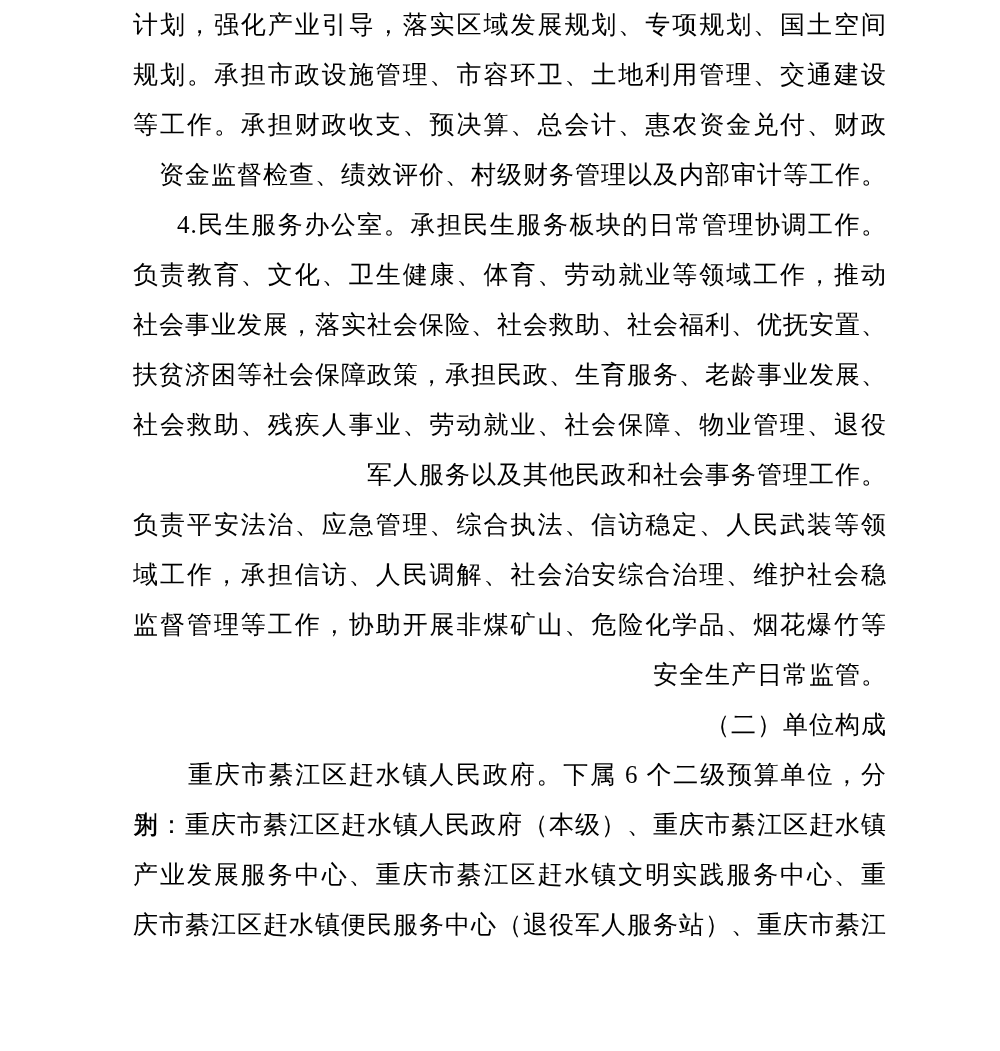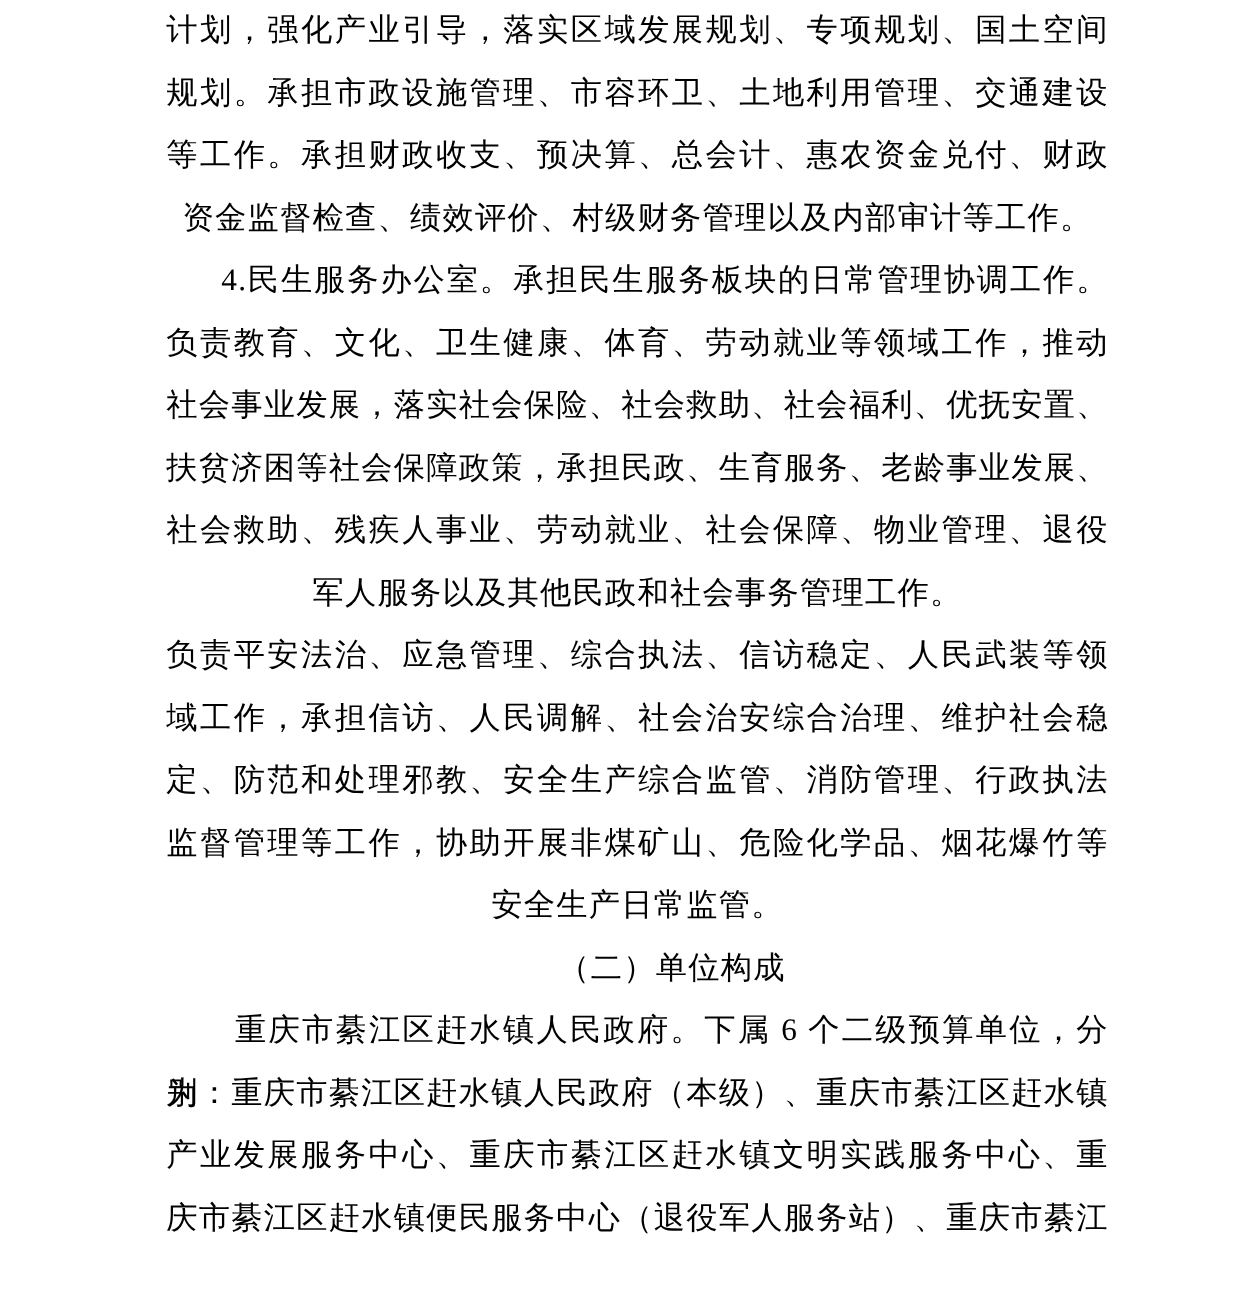--- a/index.html
+++ b/index.html
@@ -20,21 +20,21 @@
   }
   .para {
     margin: 0;
     padding: 0;
   }
   .line {
     height: 50px;
     line-height: 50px;
     font-size: 25px;
     letter-spacing: 1px;
-    text-align: center;
+    text-align: right;
     overflow: visible;
   }
   
   .j {
     text-align: justify;
     text-align-last: justify;
     text-justify: inter-character;
   }
   
   .ind-num { text-indent: 44px; font-family: Liberation Serif, serif; }
@@ -62,21 +62,20 @@
     <div class="line j">负责教育、文化、卫生健康、体育、劳动就业等领域工作，推动</div>
     <div class="line j">社会事业发展，落实社会保险、社会救助、社会福利、优抚安置、</div>
     <div class="line j">扶贫济困等社会保障政策，承担民政、生育服务、老龄事业发展、</div>
     <div class="line j">社会救助、残疾人事业、劳动就业、社会保障、物业管理、退役</div>
     <div class="line">军人服务以及其他民政和社会事务管理工作。</div>
   </div>
 
   <div class="para">
     <div class="line j">负责平安法治、应急管理、综合执法、信访稳定、人民武装等领</div>
     <div class="line j">域工作，承担信访、人民调解、社会治安综合治理、维护社会稳</div>
-    <div class="line j">定、防范和处理邪教、安全生产综合监管、消防管理、行政执法</div>
     <div class="line j">监督管理等工作，协助开展非煤矿山、危险化学品、烟花爆竹等</div>
     <div class="line">安全生产日常监管。</div>
   </div>
 
   <div class="para">
     <div class="line ind kai">（二）单位构成</div>
   </div>
 
   <div class="para">
     <div class="line j ind">重庆市綦江区赶水镇人民政府。下属 6 个二级预算单位，分别</div>

